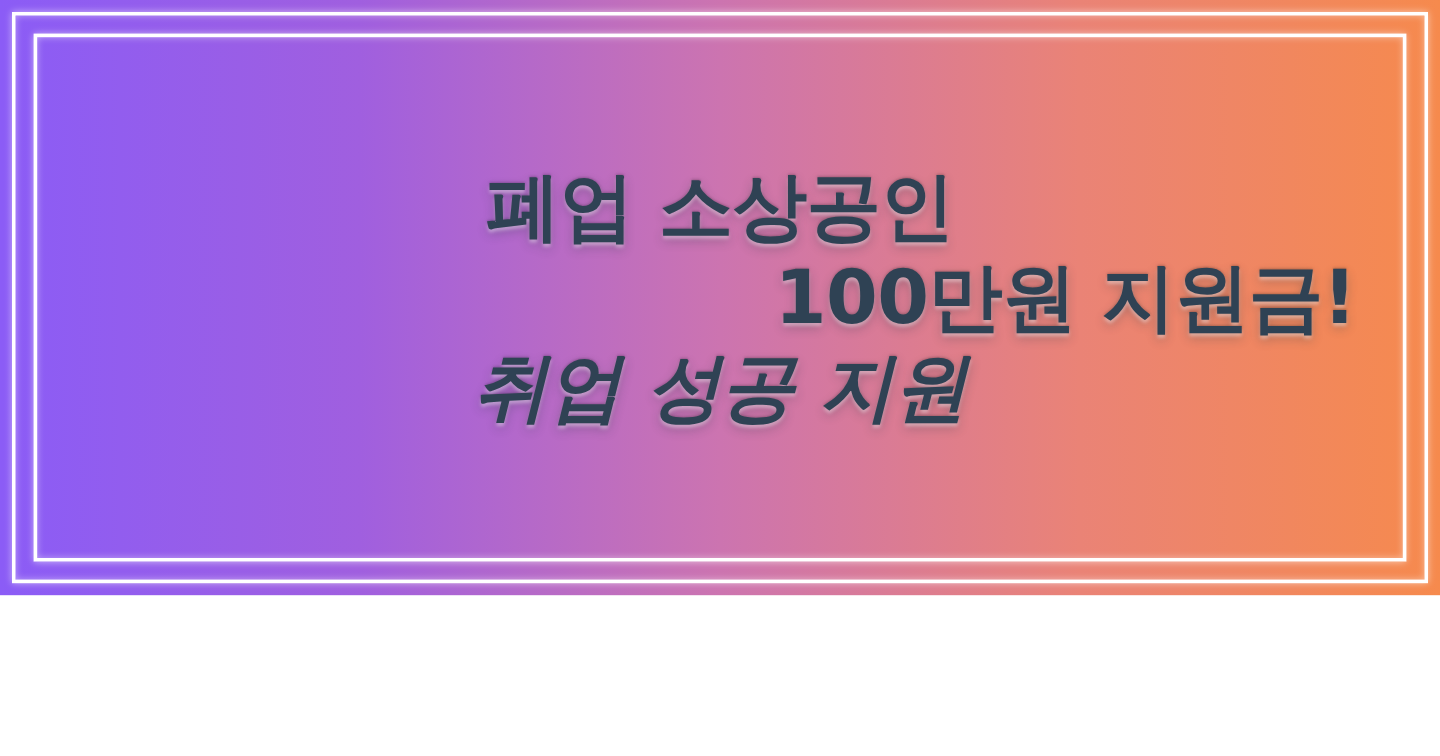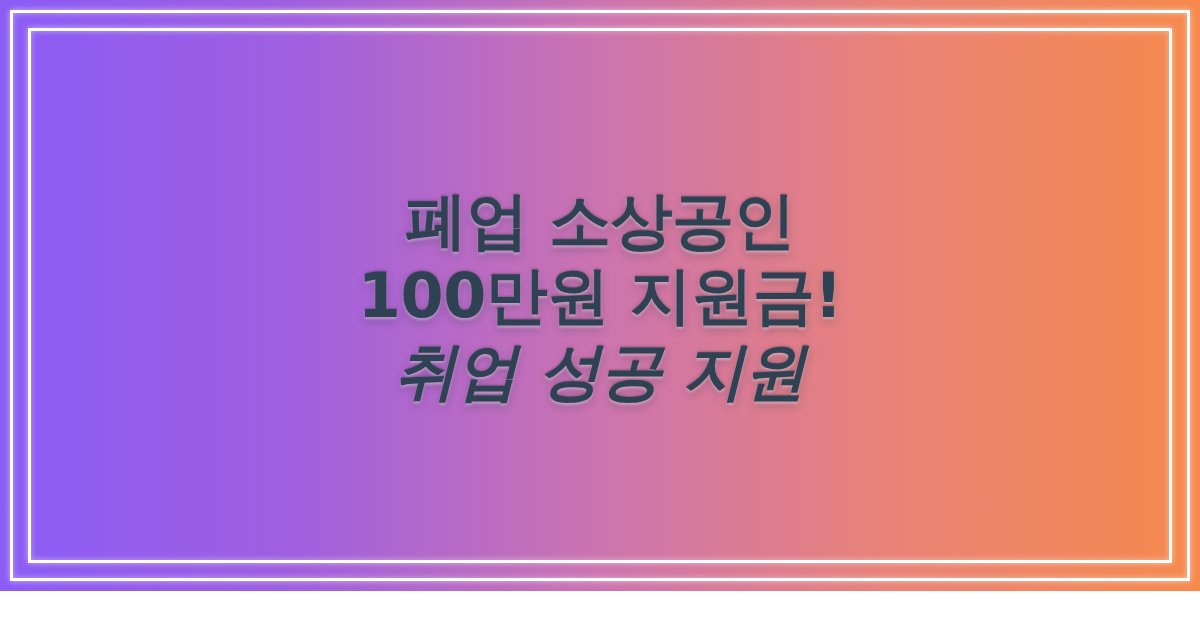--- a/index.html
+++ b/index.html
@@ -11,21 +11,21 @@
     overflow: hidden;
   }
 
   body {
     font-family: "DejaVu Sans", "Liberation Sans", sans-serif;
   }
 
   #thumbnail-card {
     position: relative;
     width: 1200px;
-    height: 591px;
+    height: 496px;
     box-sizing: border-box;
     overflow: hidden;
     background: linear-gradient(
       90deg,
       #8b5cf6 0%,
       #9158f3 8%,
       #a05fdf 22%,
       #b86ac6 38%,
       #cc74b0 50%,
       #dd7c96 62%,
@@ -97,17 +97,17 @@
 <body>
 
 <div id="thumbnail-card" style="background: linear-gradient(90deg, rgb(139, 92, 246) 0%, rgb(160, 95, 223) 25%, rgb(204, 116, 176) 50%, rgb(234, 131, 118) 75%, rgb(246, 138, 77) 100%);">
 
   <div class="frame frame-outer" style="border-color: rgb(255, 255, 255); border-width: 3px; inset: 10px;"></div>
 
   <div class="frame frame-inner" style="border-color: rgb(255, 255, 255); border-width: 3px; inset: 28px;"></div>
 
   <div id="headline-block">
     <span class="headline-line" style="color: rgb(47, 66, 84);">폐업 소상공인</span>
-    <span class="headline-line" style="color: rgb(47, 66, 84);">100만원 지원금!</span>
+    <span class="headline-line" style="color: rgb(47, 66, 84); text-align: right;">100만원 지원금!</span>
     <span class="headline-line" style="color: rgb(47, 66, 84); font-style: italic;">취업 성공 지원</span>
   </div>
 
 </div>
 
 </body></html>

